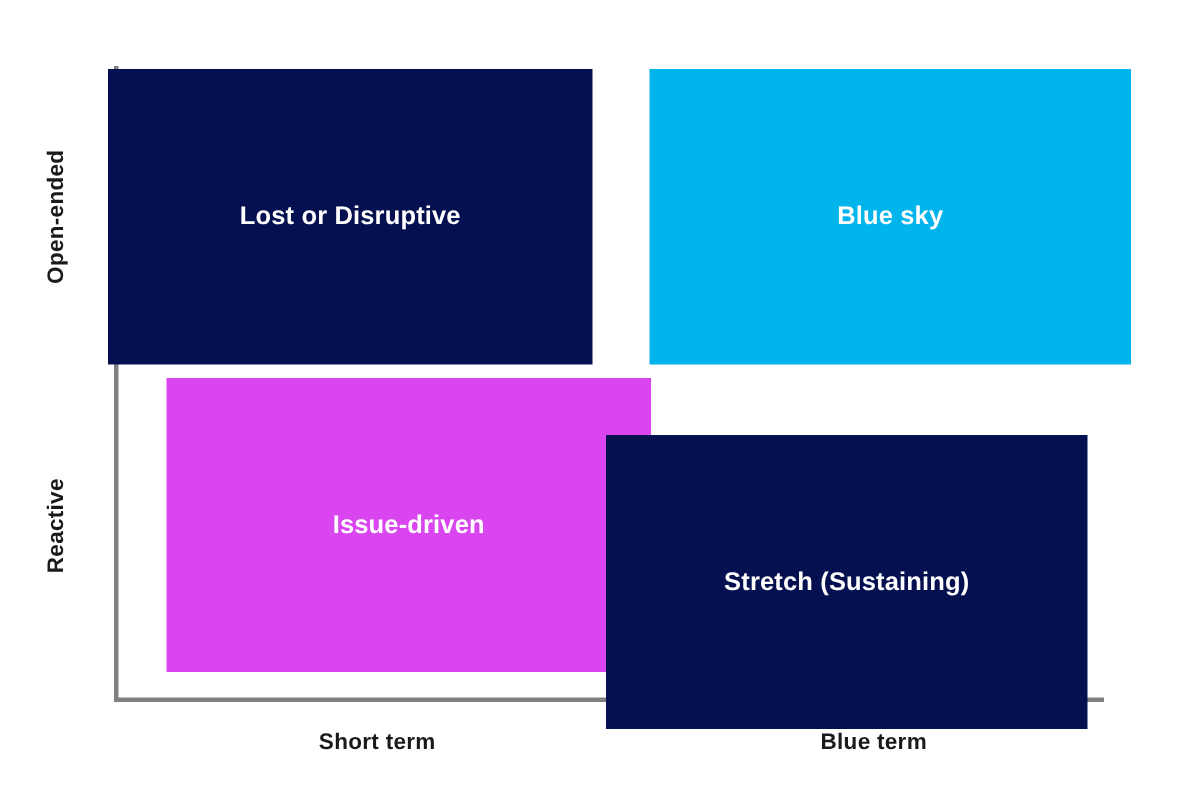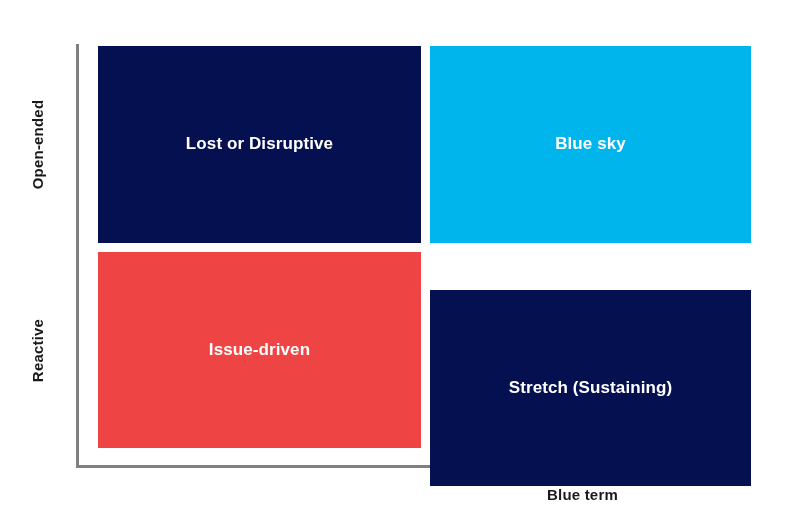--- a/index.html
+++ b/index.html
@@ -32,21 +32,21 @@
     left: 76px;
     top: 465px;
     width: 660px;
     height: 3px;
     background: #808080;
   }
 
   
   .grid {
     position: absolute;
-    left: 98px;
+    left: 72px;
     top: 46px;
     width: 653px;
     height: 402px;
   }
   .cell {
     position: absolute;
     display: flex;
     align-items: center;
     justify-content: center;
     box-sizing: border-box;
@@ -116,29 +116,30 @@
   <div class="y-label y-label-bottom">
     <span>Reactive</span>
   </div>
 
   <div class="grid">
 
     <div class="cell cell-tl" style="background:#041050;">
       <div class="cell-label">Lost or Disruptive</div>
     </div>
 
-    <div class="cell cell-tr" style="background:#00b4ec;">
+    <div class="cell cell-tr" style="background:#00b4ec;margin-left:29px;">
       <div class="cell-label">Blue sky</div>
     </div>
 
-    <div class="cell cell-bl" style="background:#ef4444;">
+    <div class="cell cell-bl" style="background:#d946ef;margin-left:39px;">
       <div class="cell-label">Issue-driven</div>
     </div>
 
     <div class="cell cell-br" style="background:#041050;">
       <div class="cell-label">Stretch (Sustaining)</div>
     </div>
 
   </div>
 
+  <div class="x-label x-label-left">Short term</div>
   <div class="x-label x-label-right">Blue term</div>
 
 </div>
 
 </body></html>

